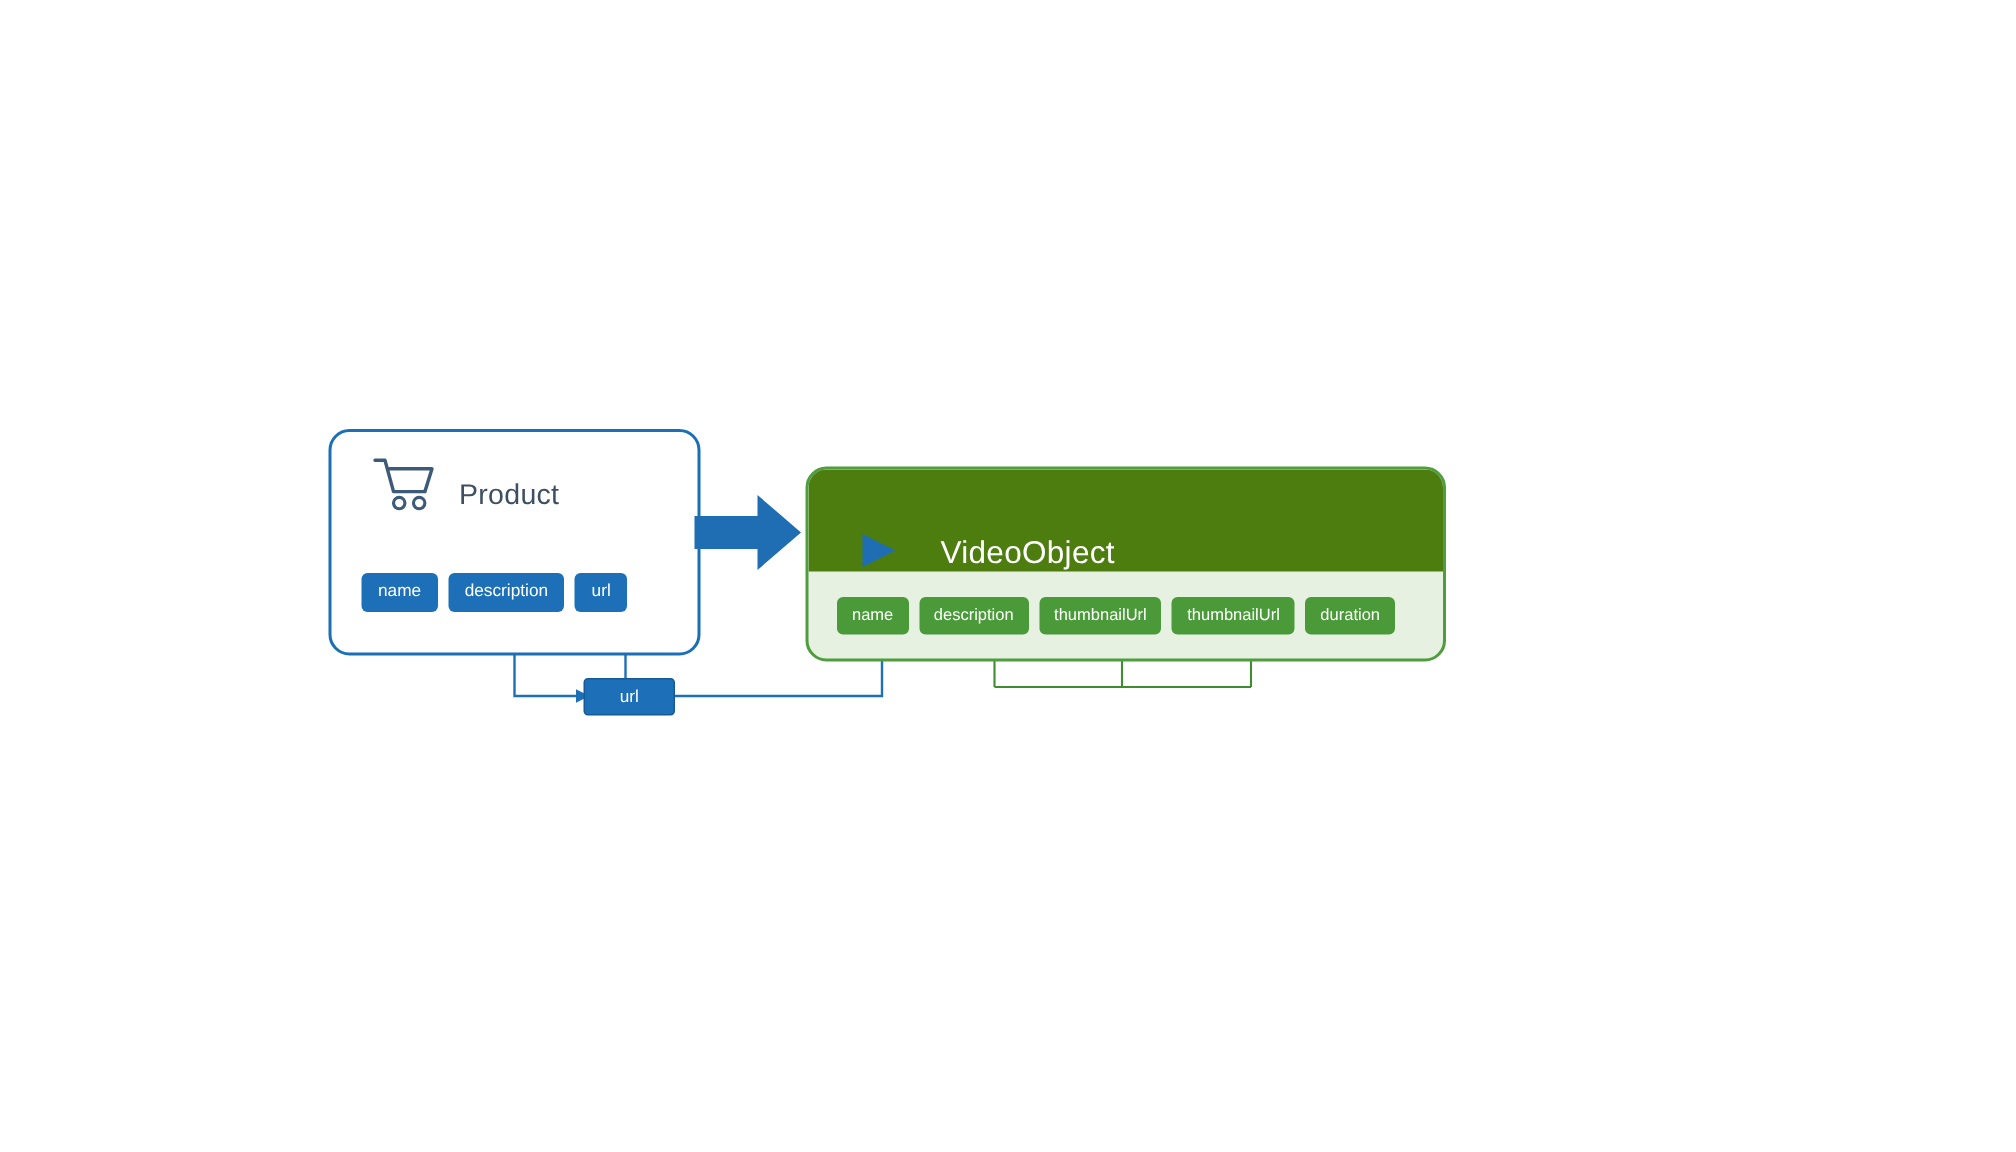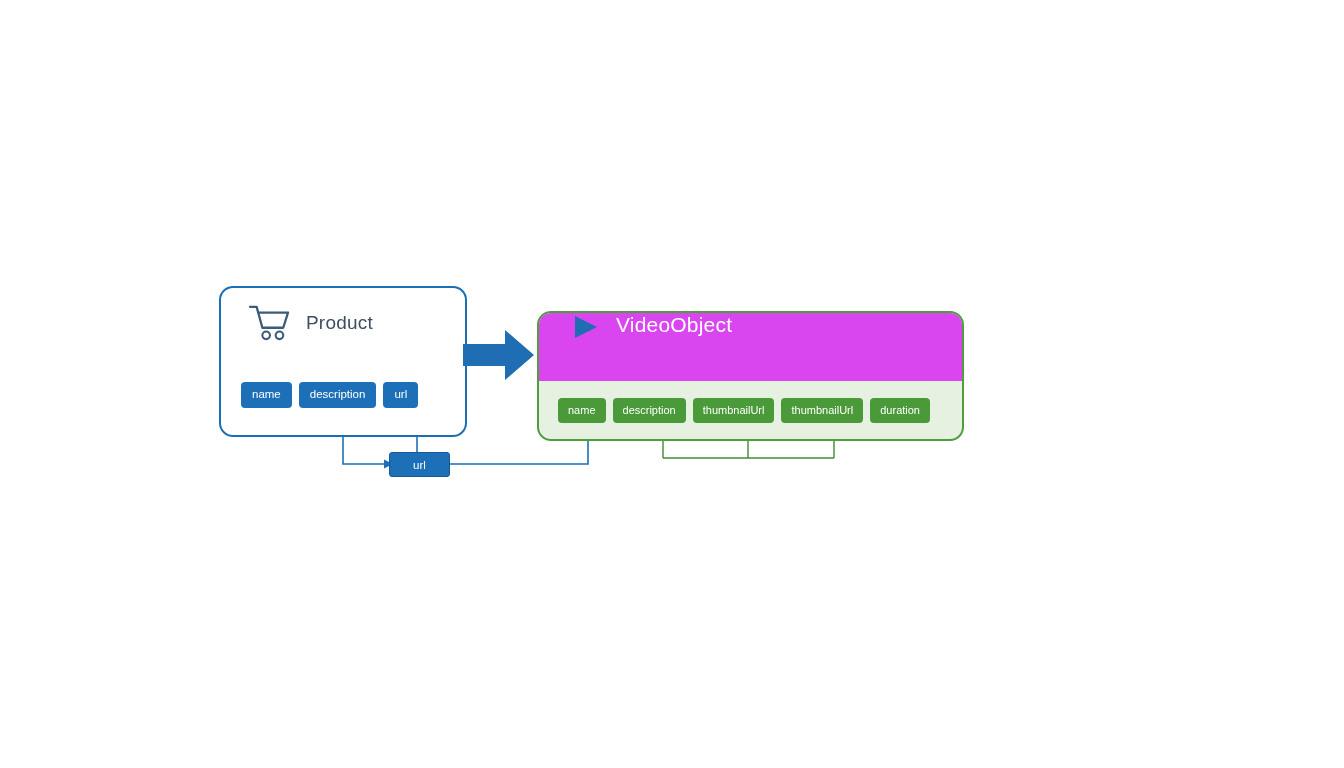--- a/index.html
+++ b/index.html
@@ -41,21 +41,21 @@
     border: 2px solid #1a6fb5;
     border-radius: 14px;
     background: #ffffff;
     box-sizing: border-box;
   }
   .product-head {
     position: absolute;
     left: 27px;
     top: 16px;
     display: flex;
-    align-items: center;
+    align-items: flex-end;
     gap: 16px;
   }
   .cart-icon { width: 42px; height: 38px; display:block; }
   .product-title {
     font-size: 19px;
     color: #3d4f61;
     letter-spacing: 0.2px;
     white-space: nowrap;
   }
   .prop-row-blue {
@@ -89,26 +89,26 @@
     background: #e7f1e2;
     box-sizing: border-box;
     overflow: hidden;
   }
   .video-head {
     position: absolute;
     left: 0;
     top: 0;
     right: 0;
     height: 68px;
-    background: #d946ef;
-    display: flex;
-    align-items: flex-start;
+    background: #4d7c0f;
+    display: flex;
+    align-items: flex-end;
     padding-left: 32px;
     box-sizing: border-box;
-    gap: 17px;
+    gap: 28px;
   }
   .play-icon { width: 28px; height: 28px; display:block; }
   .video-title {
     font-size: 21px;
     color: #ffffff;
     letter-spacing: 0.2px;
     white-space: nowrap;
   }
   .prop-row-green {
     position: absolute;

